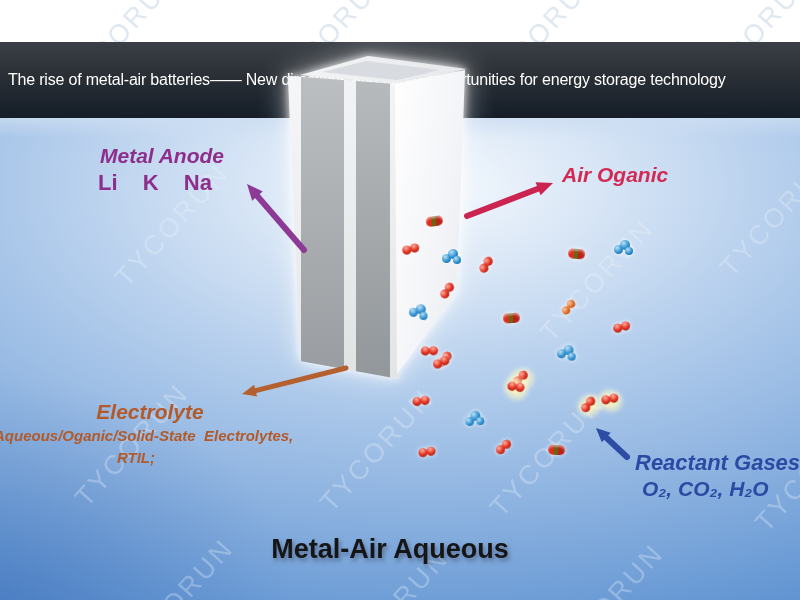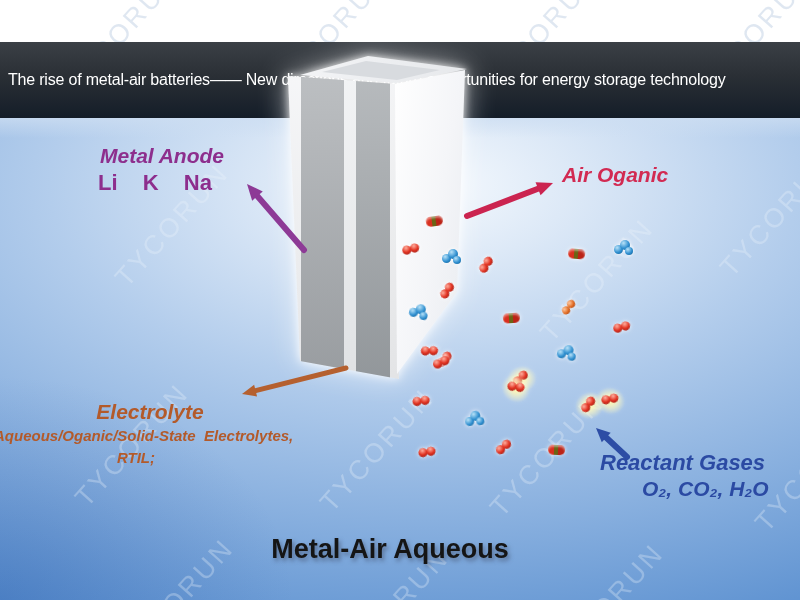--- a/index.html
+++ b/index.html
@@ -86,21 +86,21 @@
   
   #arrow-layer{position:absolute;left:0;top:0;z-index:5;pointer-events:none;}
   
   .label{position:absolute;z-index:6;font-weight:bold;white-space:nowrap;}
   #metal-anode-label{left:96px;top:144px;width:132px;text-align:center;font-size:21px;font-style:italic;}
   #anode-elements{left:98px;top:170px;width:114px;display:flex;justify-content:space-between;font-size:22px;}
   #air-cathode-label{left:562px;top:163px;font-size:21px;font-style:italic;}
   #electrolyte-label{left:60px;top:400px;width:180px;text-align:center;font-size:21px;font-style:italic;}
   #electrolyte-sub-label{left:-6px;top:427px;font-size:15px;font-style:italic;white-space:pre;}
   #rtil-label{left:46px;top:449px;width:180px;text-align:center;font-size:15px;font-style:italic;}
-  #reactant-gases-label{left:600px;top:450px;font-size:22px;font-style:italic;}
+  #reactant-gases-label{left:635px;top:450px;font-size:22px;font-style:italic;}
   #gas-formula-label{left:642px;top:477px;font-size:21px;font-style:italic;}
   #battery-title{
     left:260px;top:534px;width:260px;text-align:center;font-size:27px;color:#151515;
     text-shadow:2px 3px 4px rgba(60,70,95,0.55);
   }
 </style>
 </head>
 <body>
 
 <div id="stage">

